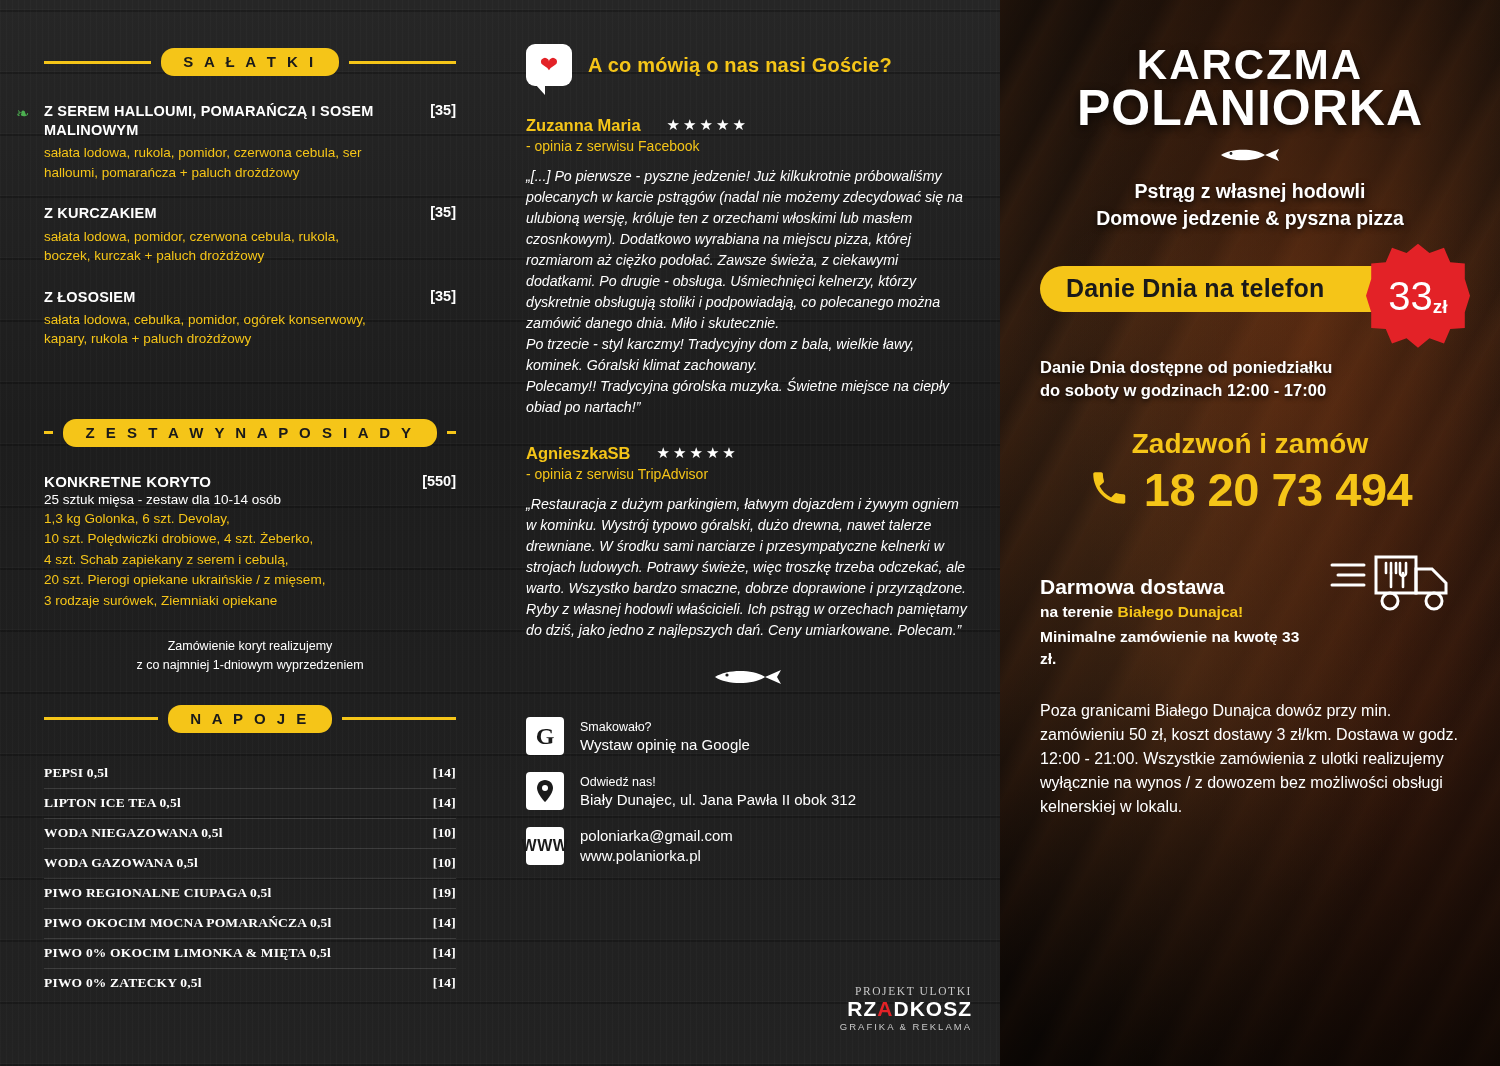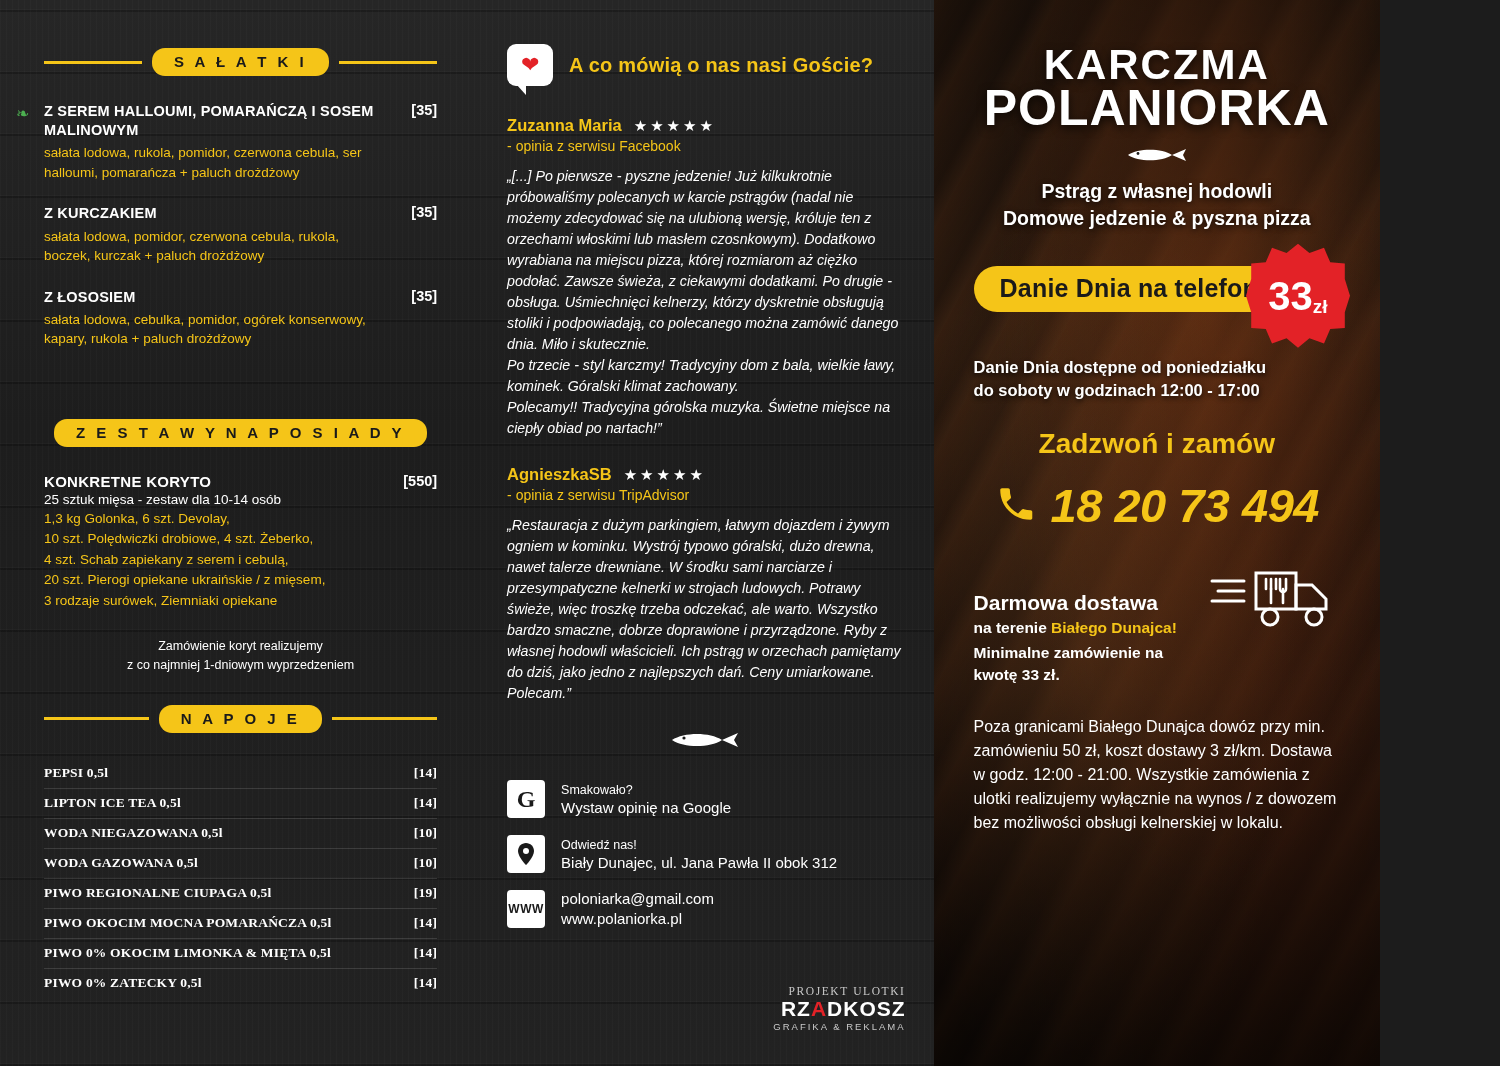--- a/index.html
+++ b/index.html
@@ -4,21 +4,21 @@
 <style>
   * { box-sizing: border-box; margin: 0; padding: 0; }
   html, body {
     width: 1500px; height: 1066px;
     font-family: "Liberation Sans", sans-serif;
     background: #1c1c1c;
     overflow: hidden;
   }
   .page {
     position: relative;
-    width: 1380px; height: 1066px;
+    width: 1500px; height: 1066px;
     display: flex;
     background:
       repeating-linear-gradient(90deg, rgba(255,255,255,0.018) 0px, rgba(255,255,255,0.018) 1px, rgba(0,0,0,0.0) 1px, rgba(0,0,0,0.0) 6px),
       repeating-linear-gradient(0deg, rgba(0,0,0,0.25) 0px, rgba(0,0,0,0.25) 2px, rgba(255,255,255,0.02) 2px, rgba(255,255,255,0.02) 3px, rgba(0,0,0,0.0) 3px, rgba(0,0,0,0.0) 62px),
       linear-gradient(180deg, #262626 0%, #1d1d1d 40%, #222 100%);
   }
   .col-left { width: 500px; padding: 48px 44px 20px 44px; position: relative; }
   .col-mid  { width: 500px; padding: 44px 30px 20px 26px; position: relative; }
   .col-right{ width: 500px; position: relative; overflow: hidden; }
 
@@ -66,37 +66,37 @@
   }
   .bubble:after {
     content: ""; position: absolute; left: 9px; bottom: -9px;
     border-left: 10px solid transparent; border-right: 0 solid transparent;
     border-top: 11px solid #fff;
   }
   .heart { color: #e32227; font-size: 22px; line-height: 1; }
   .mid-title { color: #f5c518; font-weight: bold; font-size: 20px; letter-spacing: .2px; }
 
   .review { margin-bottom: 26px; }
-  .rev-head { display: flex; align-items: flex-end; gap: 12px; }
+  .rev-head { display: flex; align-items: flex-start; gap: 26px; }
   .rev-name { color: #f5c518; font-weight: bold; font-size: 16.5px; }
   .stars { color: #ffffff; font-size: 15px; letter-spacing: 3px; }
   .rev-src { color: #f5c518; font-size: 14px; margin-top: 3px; margin-bottom: 12px; }
   .rev-text { color: #ffffff; font-size: 14.2px; line-height: 1.48; font-style: italic; }
 
   .fish-sep { text-align: center; margin: 22px 0 26px; }
   .fish-sep svg { display: inline-block; }
 
   .contact-row { display: flex; align-items: center; gap: 16px; margin-bottom: 16px; }
   .ico-box {
     width: 38px; height: 38px; background: #fff; border-radius: 4px;
     display: flex; align-items: center; justify-content: center;
     color: #1a1a1a; font-weight: bold; flex: 0 0 38px;
   }
   .ico-box.g { font-size: 24px; font-family: "Liberation Serif", serif; }
-  .ico-box.www { font-size: 12px; letter-spacing: .5px; }
+  .ico-box.www { font-size: 16px; letter-spacing: .5px; }
   .c-small { color: #ffffff; font-size: 12.5px; line-height: 1.2; }
   .c-big { color: #ffffff; font-size: 15px; line-height: 1.35; margin-top: 6px; }
 
   .credit { position: absolute; right: 28px; bottom: 34px; text-align: right; }
   .credit .c1 { color: #c9c9c9; font-size: 11.5px; letter-spacing: 1.6px; font-family: "Liberation Serif", serif; }
   .credit .c2 { color: #ffffff; font-size: 21px; font-weight: bold; letter-spacing: 1px; }
   .credit .c2 .red { color: #e32227; }
   .credit .c3 { color: #c9c9c9; font-size: 9.5px; letter-spacing: 2px; }
 
   
@@ -133,27 +133,27 @@
     display: flex; align-items: center; padding-left: 26px;
   }
   .deal-bar .txt { color: #1a1a1a; font-weight: bold; font-size: 25px; letter-spacing: .2px; }
   .badge {
     position: absolute; right: -10px; top: -22px;
     width: 104px; height: 104px;
     background: #e32227; color: #fff;
     display: flex; align-items: center; justify-content: center;
     clip-path: polygon(50% 0%, 61% 9%, 75% 4%, 81% 18%, 95% 19%, 95% 34%, 100% 50%, 95% 66%, 95% 81%, 81% 82%, 75% 96%, 61% 91%, 50% 100%, 39% 91%, 25% 96%, 19% 82%, 5% 81%, 5% 66%, 0% 50%, 5% 34%, 5% 19%, 19% 18%, 25% 4%, 39% 9%);
   }
-  .badge .num { font-size: 40px; font-weight: bold; line-height: 1; }
+  .badge .num { font-size: 40px; font-weight: normal; line-height: 1; }
   .badge .cur { font-size: 19px; font-weight: bold; align-self: flex-end; margin-bottom: 30px; }
 
   .avail { color: #fff; font-weight: bold; font-size: 16.5px; line-height: 1.42; margin-top: 44px; text-shadow: 0 2px 5px rgba(0,0,0,.8); }
 
   .call { color: #f5c518; font-weight: bold; font-size: 28px; text-align: center; margin-top: 26px; }
-  .phone-row { display: flex; align-items: center; justify-content: center; gap: 14px; margin-top: 18px; font-style: italic; }
+  .phone-row { display: flex; align-items: center; justify-content: center; gap: 14px; margin-top: 2px; }
   .phone-num { color: #f5c518; font-weight: bold; font-size: 47px; letter-spacing: -.5px; }
 
   .delivery { display: flex; align-items: flex-start; gap: 14px; margin-top: 30px; }
   .delivery-txt .d1 { color: #fff; font-weight: bold; font-size: 21px; margin-top: 28px; }
   .delivery-txt .d2 { color: #fff; font-weight: bold; font-size: 15.5px; line-height: 1.45; margin-top: 2px; }
   .delivery-txt .d2 .hl { color: #f5c518; }
   .truck { margin-left: auto; margin-top: 2px; }
 
   .fine { color: #ffffff; font-size: 16px; line-height: 1.5; margin-top: 28px; }
 </style>

